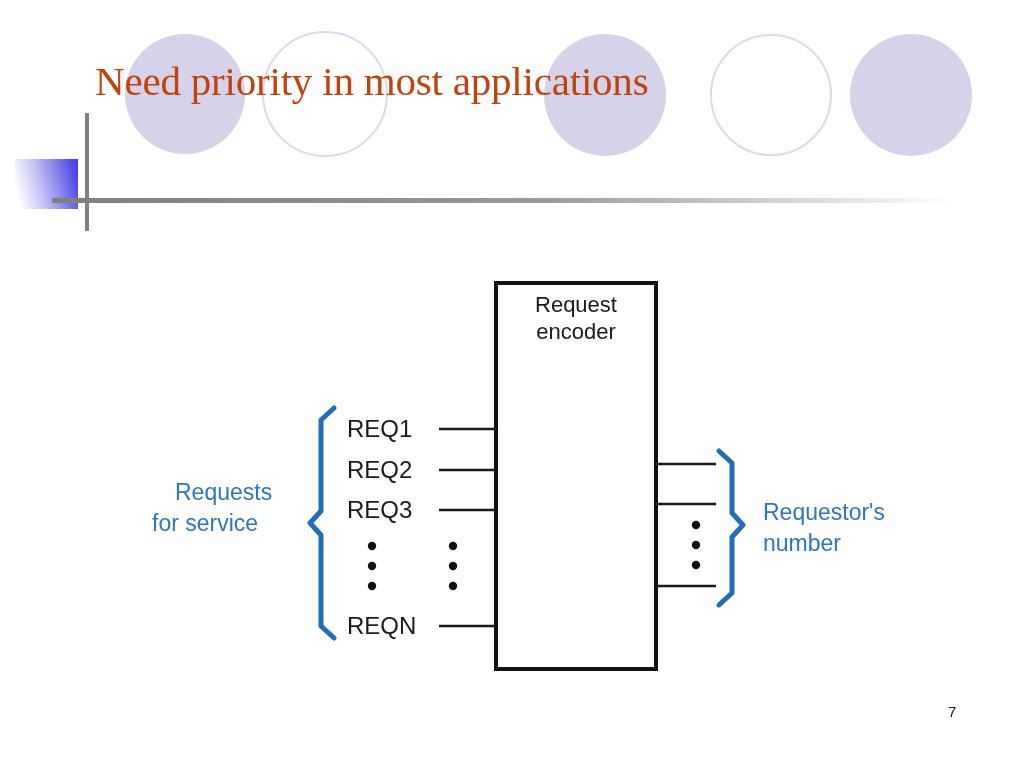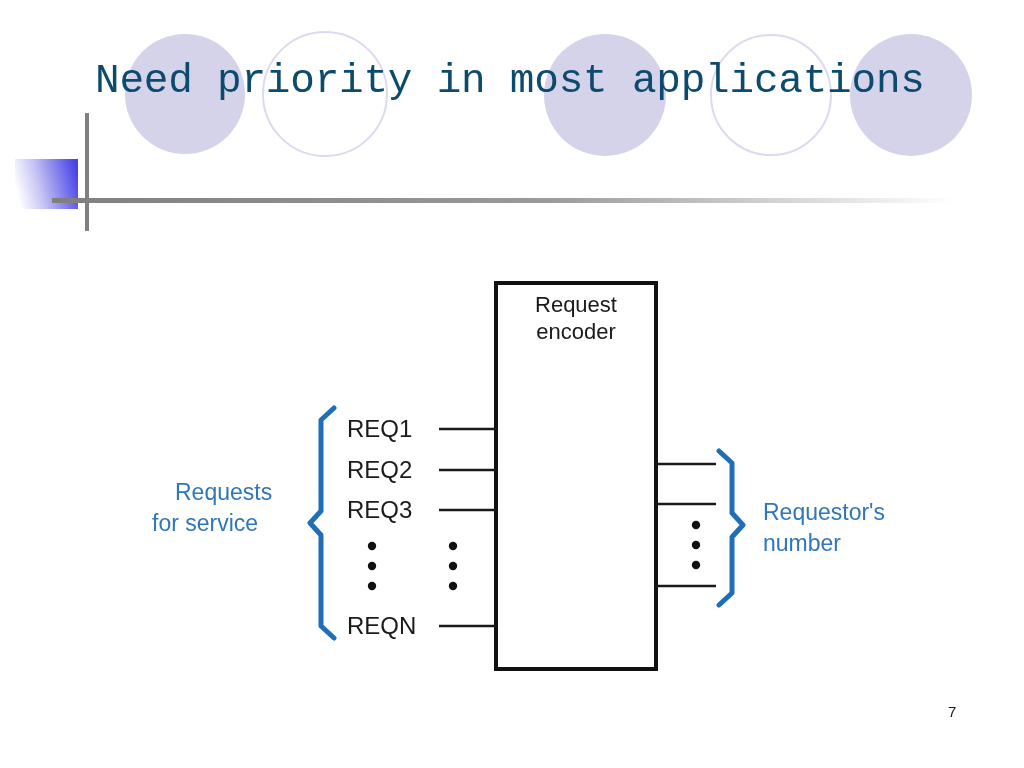--- a/index.html
+++ b/index.html
@@ -24,22 +24,22 @@
   }
 
   
   #slide-title {
     position: absolute;
     left: 95px;
     top: 57px;
     width: 820px;
     font-size: 41px;
     line-height: 48px;
-    color: #0c4a6e;
-    font-family: Liberation Mono, monospace;
+    color: #c2410c;
+    font-family: Liberation Serif, serif;
     font-weight: normal;
     letter-spacing: -0.2px;
     white-space: nowrap;
   }
 
   
   #diagram {
     position: absolute;
     left: 0;
     top: 255px;

